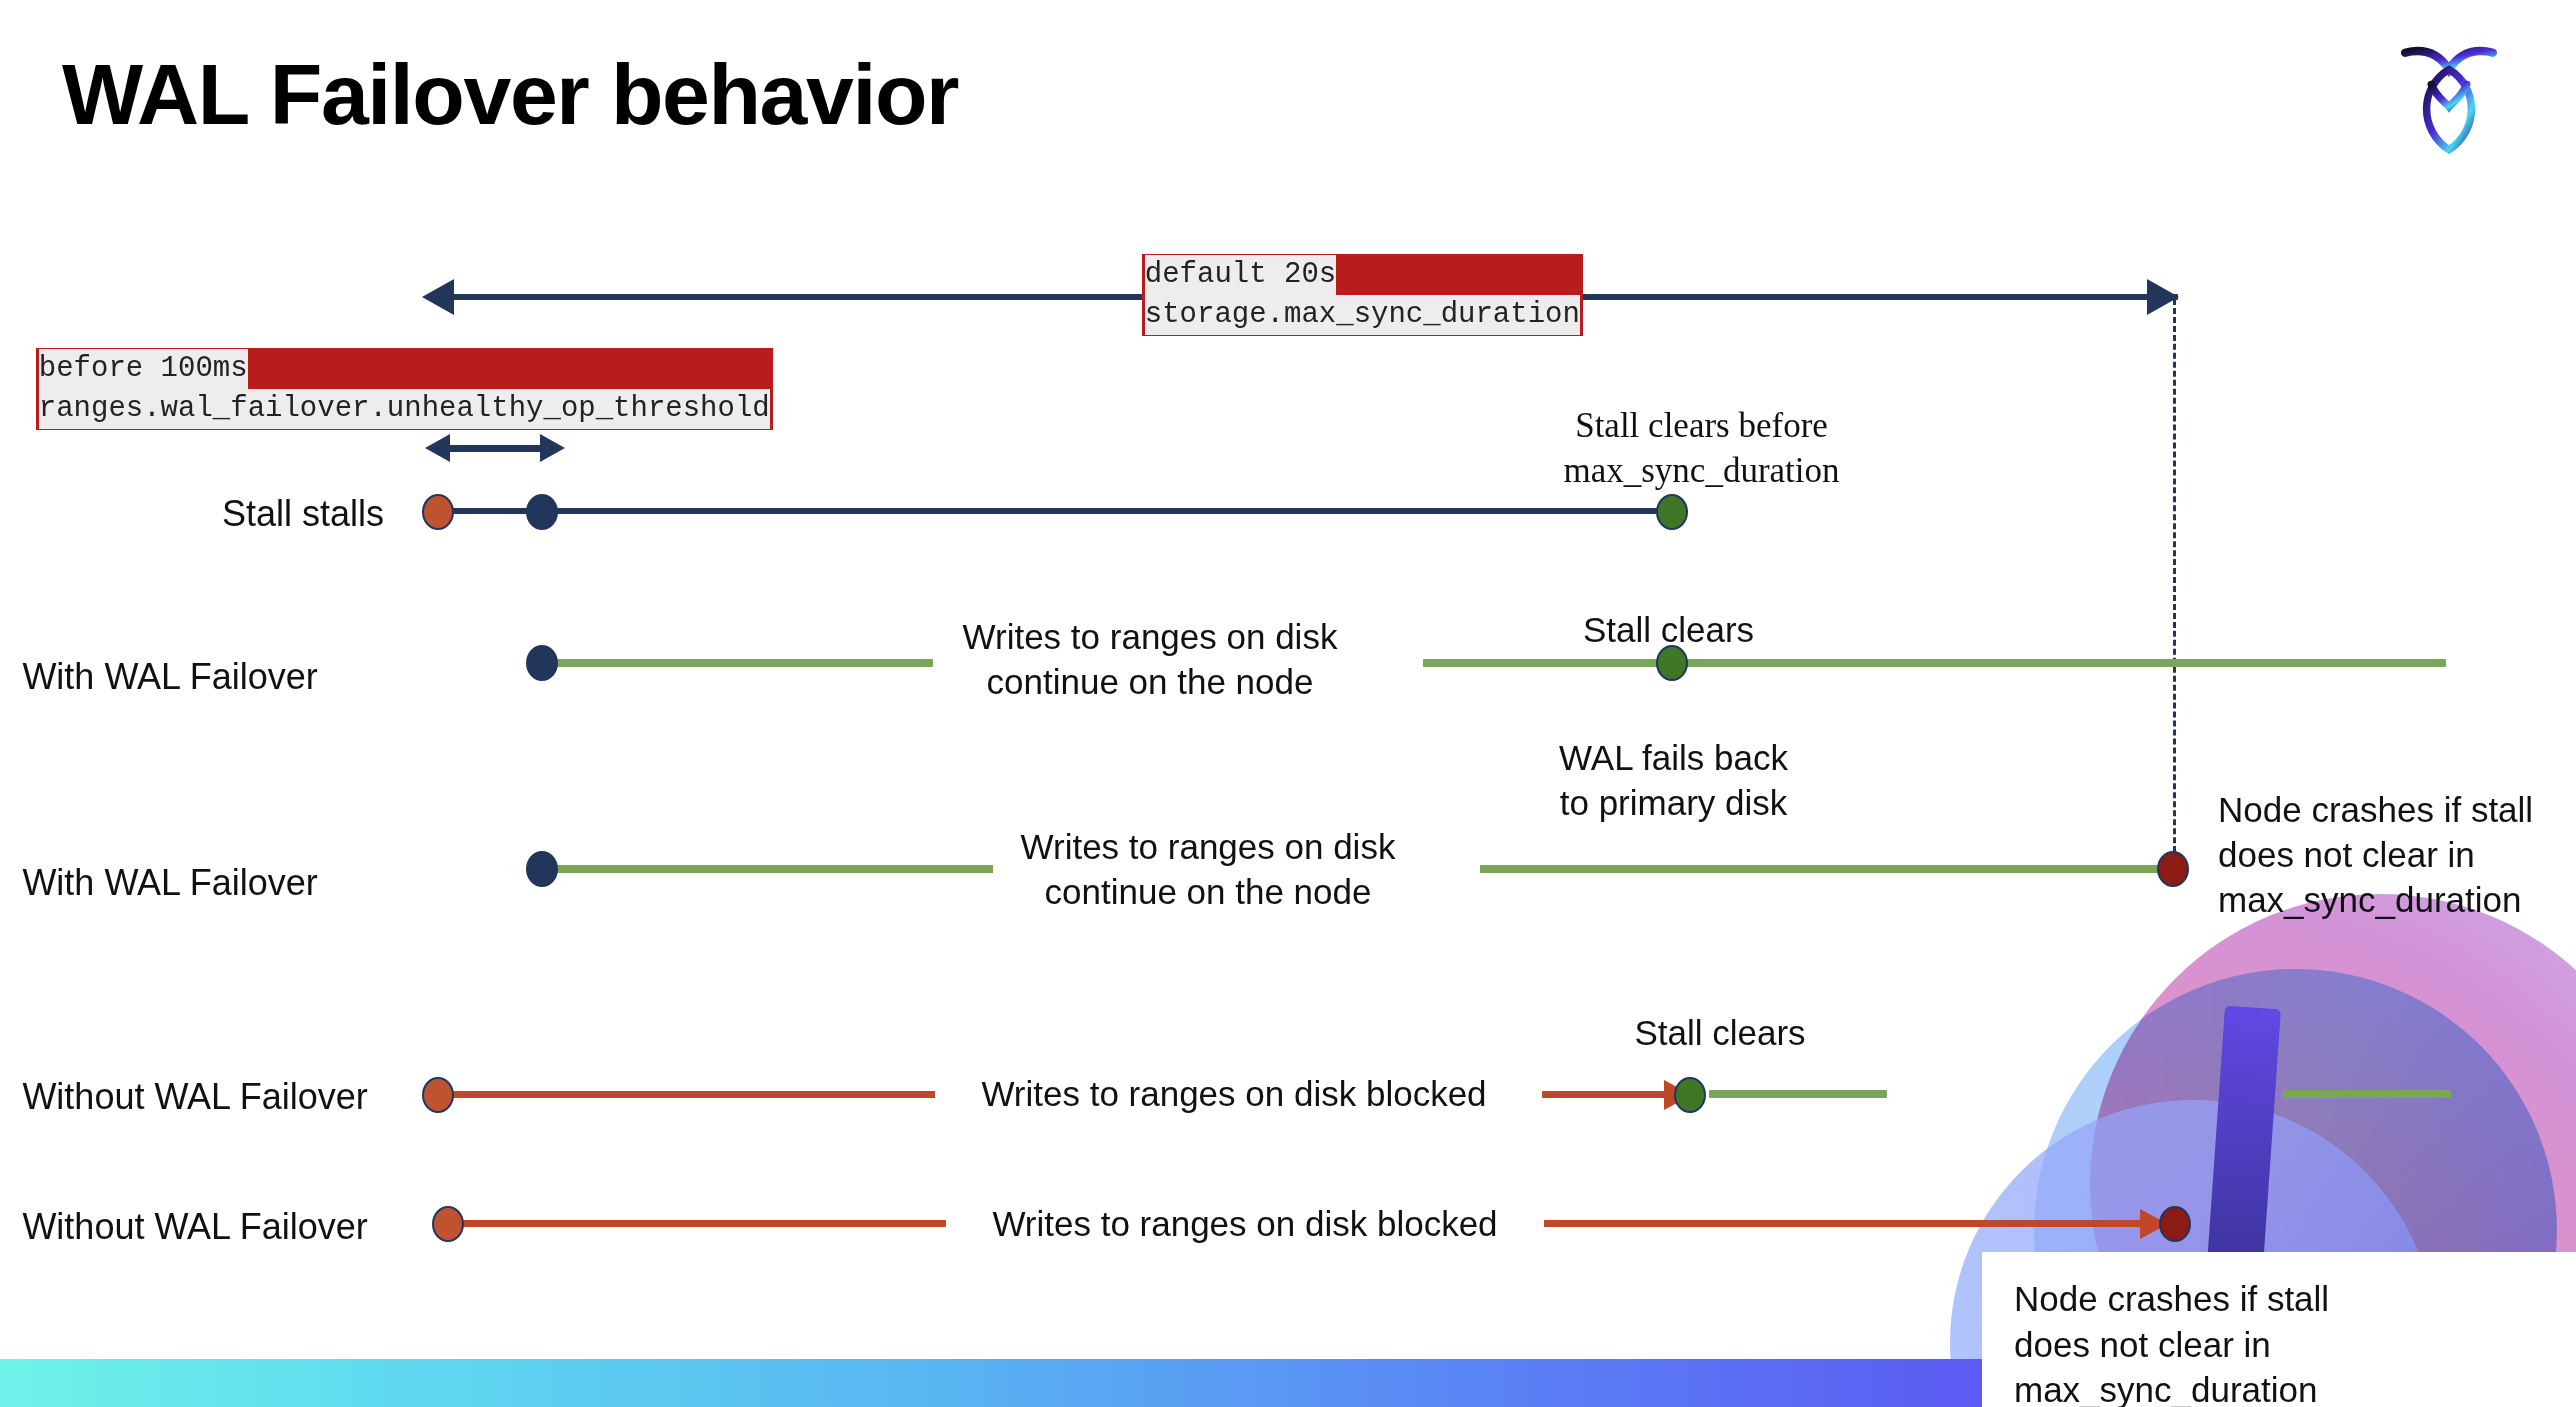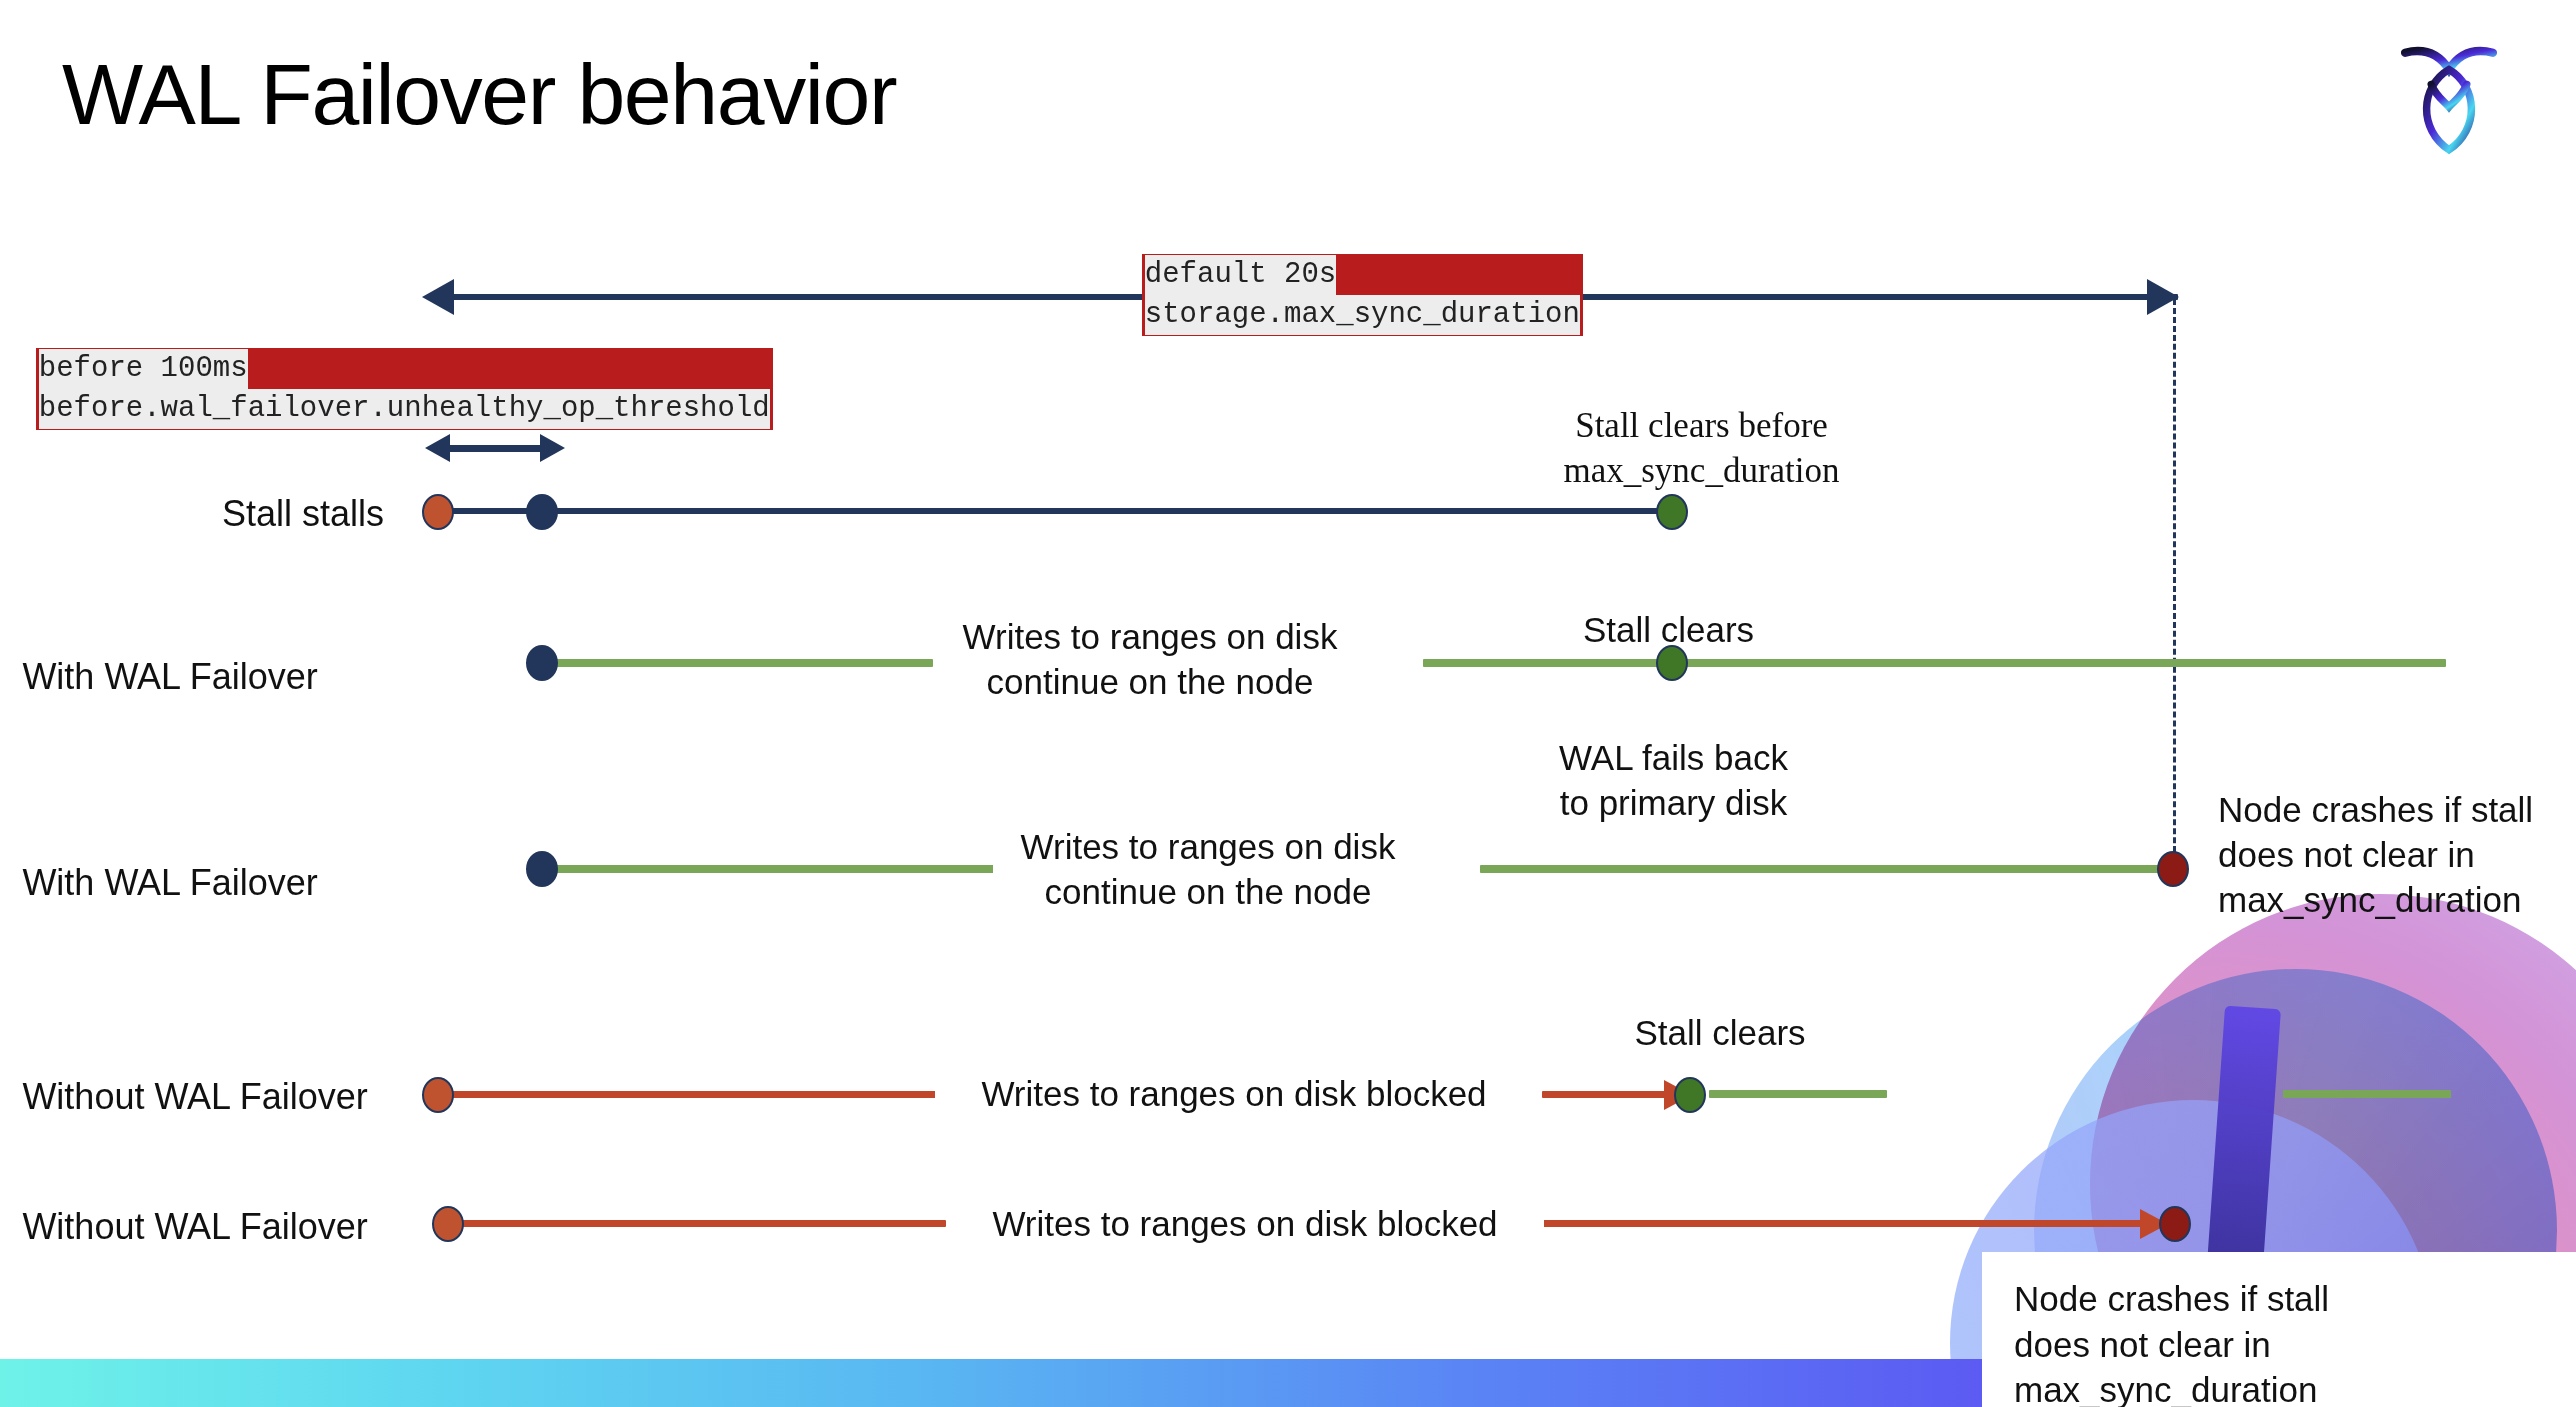--- a/index.html
+++ b/index.html
@@ -17,21 +17,21 @@
     background: #ffffff;
     overflow: hidden;
   }
 
   
   .slide-title {
     position: absolute;
     left: 62px;
     top: 45px;
     font-size: 86px;
-    font-weight: normal;
+    font-weight: bold;
     letter-spacing: -1.4px;
     color: #000000;
     white-space: nowrap;
   }
 
   
   .logo {
     position: absolute;
     left: 2379px;
     top: 32px;
@@ -202,21 +202,21 @@
 
   <div class="code-chip" style="left:1142px; top:254px;">
     <span>default 20s</span>
     <span>storage.max_sync_duration</span>
   </div>
 
   <div class="dashed-v" style="left:2173px; top:299px; height:580px;"></div>
 
   <div class="code-chip" style="left:36px; top:348px;">
     <span>before 100ms</span>
-    <span>before.wal_failover.unhealthy_op_threshold</span>
+    <span>ranges.wal_failover.unhealthy_op_threshold</span>
   </div>
 
   <div class="arrowhead small-left" style="left:425px; top:434px;"></div>
   <div class="track navy" style="left:449px; top:445px; width:98px; height:6.5px;"></div>
   <div class="arrowhead small-right" style="left:540px; top:434px;"></div>
 
   <div class="row-label" style="left:222px; top:493px;">Stall stalls</div>
 
   <div class="track navy" style="left:432px; top:508px; width:1243px;"></div>
   <div class="dot red" style="left:422px; top:494px;"></div>

